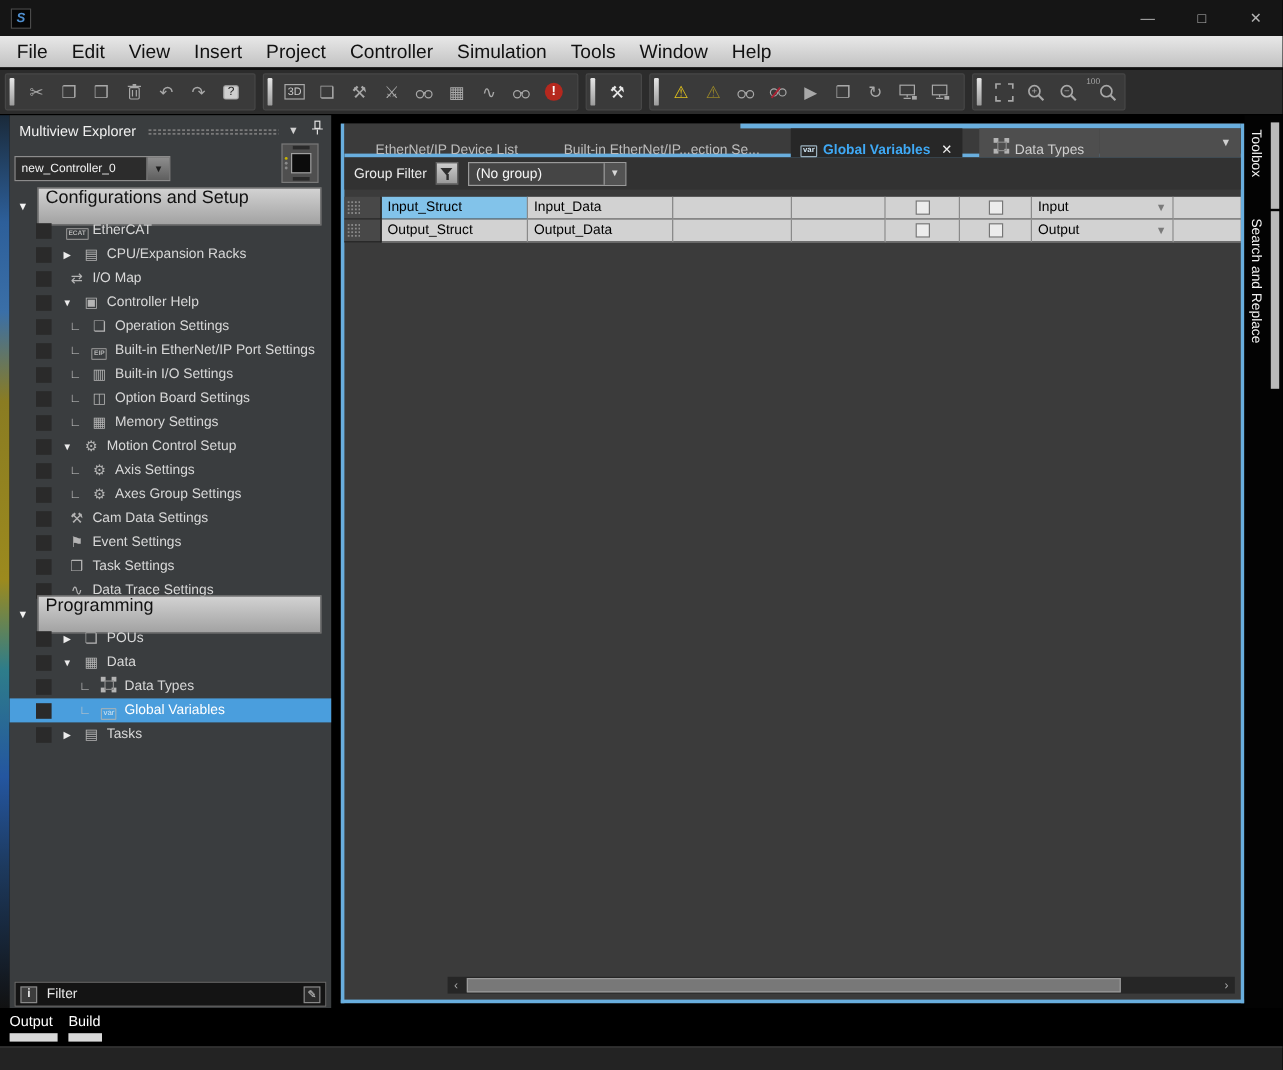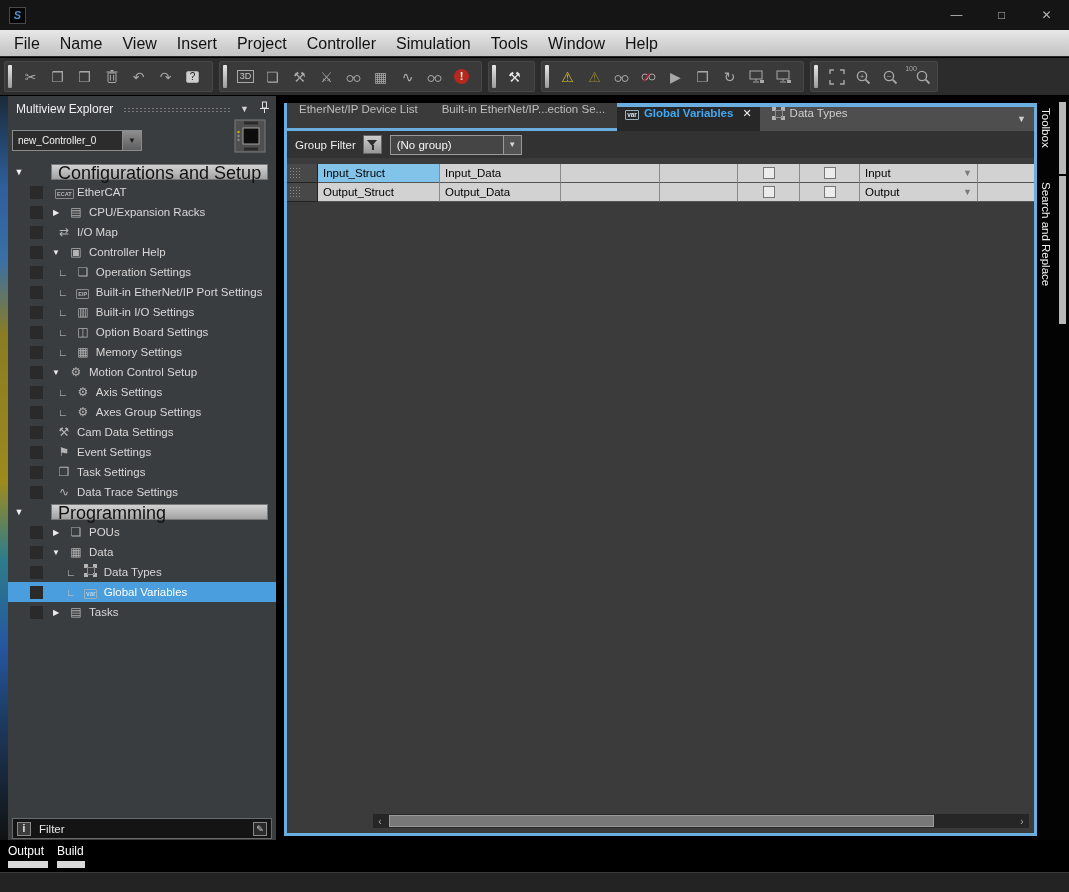--- a/index.html
+++ b/index.html
@@ -42,42 +42,42 @@
   .ctrl-row { height:36px; display:flex; align-items:center; padding-left:4px; position:relative; }
   .ctrl-combo { width:130px; height:21px; background:#2c2c2c; border:1px solid #8c8c8c; display:flex; align-items:center; }
   .ctrl-combo .val { flex:1; color:#f2f2f2; font-size:10px; padding-left:5px; white-space:nowrap; overflow:hidden; }
   .ctrl-combo .arrow { width:19px; height:100%; background:linear-gradient(#8e8e8e,#5f5f5f); border-left:1px solid #8c8c8c; color:#1c1c1c; font-size:8px; display:flex; align-items:center; justify-content:center; }
   .plc-icon { position:absolute; right:10px; top:-3px; }
   
   .tree { position:absolute; left:0; top:66px; width:268px; }
   .trow { height:20px; display:flex; align-items:center; position:relative; font-size:11.5px; color:#d8d8d8; white-space:nowrap; }
   .trow.selected { background:#4a9edd; color:#ffffff; }
   .sec-arrow { width:14px; text-align:center; color:#f2f2f2; font-size:9px; margin-left:4px; flex:none; }
-  .sec-bar { flex:1; height:16px; margin:0 8px 0 25px; background:linear-gradient(#d2d2d2,#a2a2a2); border:1px solid #777; color:#111; font-size:18px; line-height:16px; padding-left:6px; }
+  .sec-bar { flex:1; height:32px; margin:0 8px 0 5px; background:linear-gradient(#d2d2d2,#a2a2a2); border:1px solid #777; color:#111; font-size:15px; line-height:16px; padding-left:6px; }
   .sq { width:13px; height:13px; background:#2a2a2a; margin-left:22px; flex:none; }
   .t-arrow { width:14px; margin-left:6px; text-align:center; color:#ececec; font-size:8px; flex:none; }
   .t-elbow { margin-left:15px; margin-right:2px; color:#c8c8c8; font-size:10px; flex:none; }
   .t-icon { width:18px; text-align:center; color:#b4b4b4; font-size:12px; flex:none; margin-left:4px; }
   .trow.selected .t-icon { color:#eef6fc; }
   .t-label { margin-left:4px; }
   .tbadge { font-size:5.5px; font-weight:bold; letter-spacing:0; color:#b4b4b4; border:1px solid #8a8a8a; padding:1px 1px; border-radius:1px; }
   .var-ico { font-size:6.5px; color:#cfe4f2; border:1px solid #9ab0bd; padding:0 1px; border-radius:1px; line-height:8px; display:inline-block; }
   .dt-ico { width:13px; height:13px; position:relative; display:inline-block; }
   .dt-ico::before { content:''; position:absolute; left:0; top:0; width:4px; height:4px; background:#b4b4b4; box-shadow:9px 0 #b4b4b4,0 9px #b4b4b4,9px 9px #b4b4b4; }
   .dt-ico::after { content:''; position:absolute; left:3px; top:3px; width:6px; height:6px; border:1px solid #8a8a8a; }
   
   .filter-bar { position:absolute; left:4px; top:722px; width:260px; height:21px; background:#141414; border:1px solid #6a6a6a; display:flex; align-items:center; }
   .info-ico { width:14px; height:14px; margin-left:4px; background:#3c3c3c; border:1px solid #888; color:#f0f0f0; font-size:10px; font-weight:bold; display:flex; align-items:center; justify-content:center; }
   .filter-label { color:#e8e8e8; font-size:11.5px; margin-left:8px; flex:1; }
   .pencil-box { width:14px; height:14px; margin-right:4px; background:#2a2a2a; border:1px solid #888; color:#d8d8d8; font-size:9px; display:flex; align-items:center; justify-content:center; }
   
   .main-panel { position:absolute; left:284px; top:103px; width:753px; height:733px; background:#3b3b3b; border:3px solid #69aede; border-top:none; }
   .tabstrip { position:relative; height:28px; background:#3b3b3b; display:flex; border-bottom:3px solid #69aede; }
   .tab-cap { position:absolute; left:330px; right:0; top:0; height:4px; background:#69aede; }
-  .tab { position:relative; display:flex; align-items:flex-start; padding:0 12px; font-size:11.5px; color:#bdbdbd; z-index:1; }
+  .tab { position:relative; display:flex; align-items:flex-end; padding:0 12px; font-size:11.5px; color:#bdbdbd; z-index:1;margin-left:14px; }
   .tab.inactive { height:28px; }
   .tab.active { height:24px; margin-top:4px; background:#272727; color:#3fa9f5; font-weight:bold; padding:0 8px 0 8px; }
   .tab.normal { height:24px; margin-top:4px; background:#4e4e4e; color:#cfcfcf; }
   .tab .close { margin-left:9px; color:#f0f0f0; font-size:11px; font-weight:normal; }
   .tab .t-ic { margin-right:5px; }
   .tab-fill { flex:1; height:24px; margin-top:4px; background:#4e4e4e; position:relative; z-index:1; }
   .tab-fill .dd { position:absolute; right:8px; top:7px; color:#cfcfcf; font-size:9px; }
   .gf-row { height:27px; display:flex; align-items:center; background:#323232; padding-left:8px; }
   .gf-label { color:#ededed; font-size:11.5px; }
   .funnel { width:19px; height:19px; margin-left:7px; background:linear-gradient(#cdcdcd,#989898); border:1px solid #666; position:relative; }
@@ -126,21 +126,21 @@
     <span class="app-icon">S</span>
     <span class="win-controls">
         <span class="win-btn">—</span>
         <span class="win-btn">□</span>
         <span class="win-btn">✕</span>
       </span>
   </div>
 
   <div class="menubar">
       <span class="menu-item">File</span>
-      <span class="menu-item">Name</span>
+      <span class="menu-item">Edit</span>
       <span class="menu-item">View</span>
       <span class="menu-item">Insert</span>
       <span class="menu-item">Project</span>
       <span class="menu-item">Controller</span>
       <span class="menu-item">Simulation</span>
       <span class="menu-item">Tools</span>
       <span class="menu-item">Window</span>
       <span class="menu-item">Help</span>
     </div>
 

